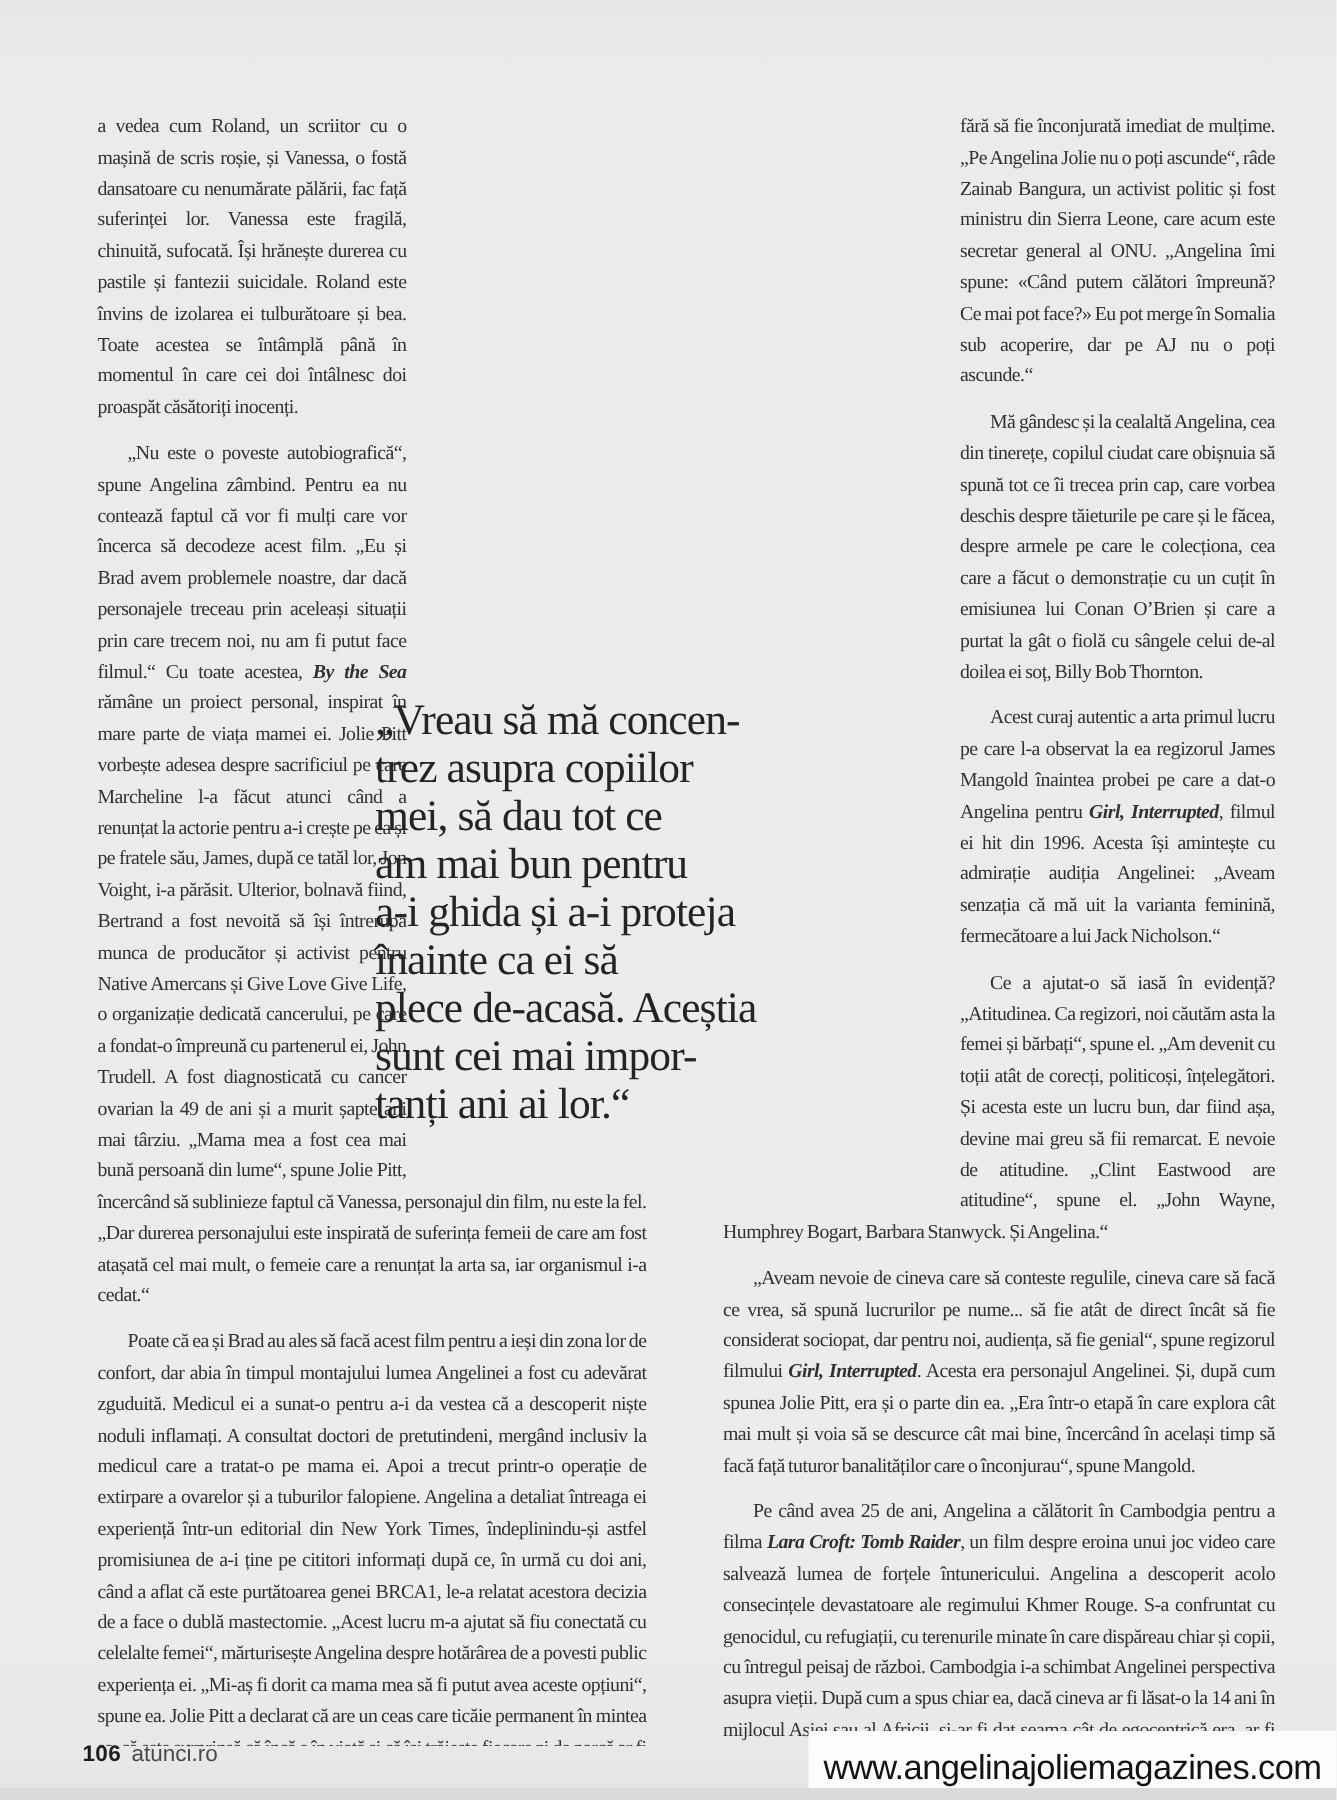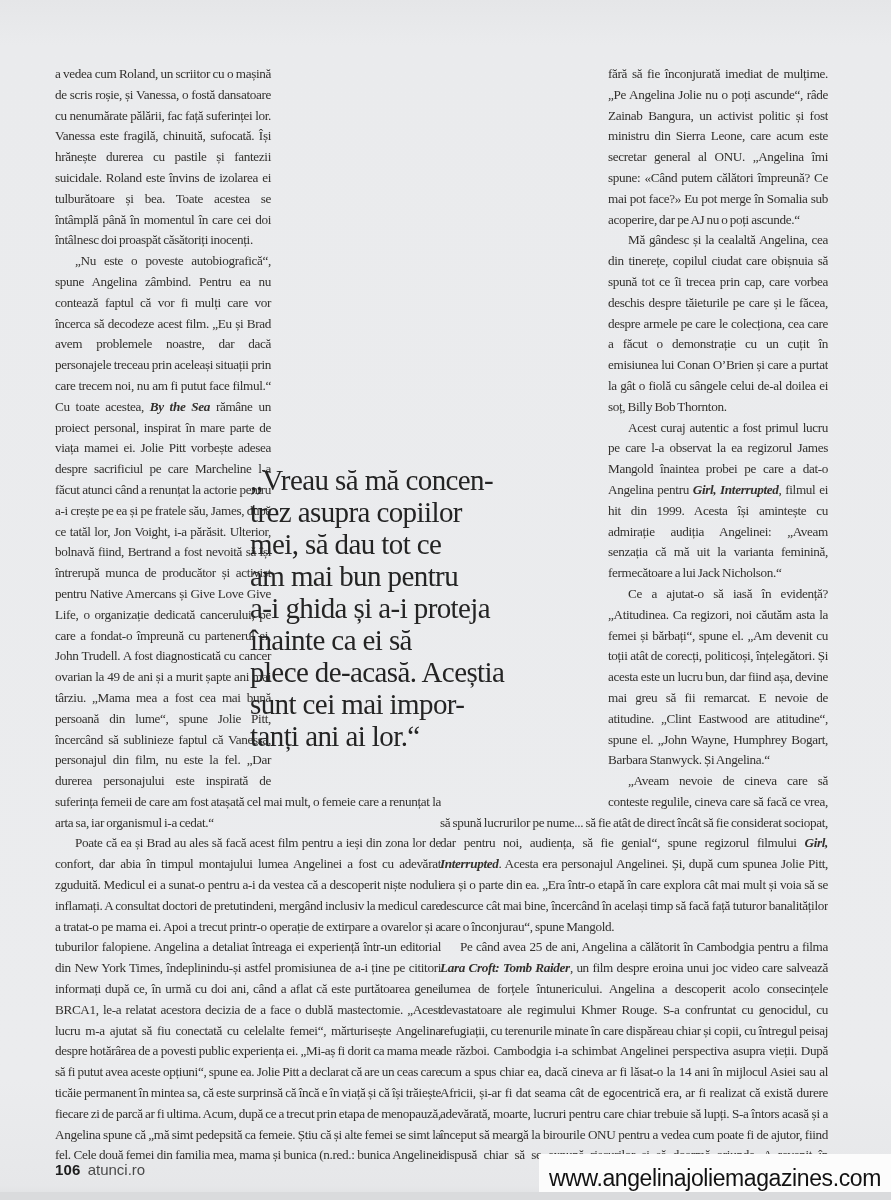--- a/index.html
+++ b/index.html
@@ -15,22 +15,22 @@
   }
   .column{
     position:absolute;top:64px;
     text-align:justify;
     font-size:13.2px;line-height:20.8px;
     letter-spacing:-0.35px;word-spacing:-0.7px;
     color:#33312e;
     height:1100px;overflow:hidden;
   }
   .col-left{left:55px;width:386px;}
-  .col-right{left:440px;width:388px;}
-  .article-p{margin:0;padding:0;}
+  .col-right{left:472px;width:388px;}
+  .article-p{margin:10px;padding:0;}
   .article-p.indent{text-indent:20px;}
   .article-p em{font-style:italic;font-weight:bold;}
   .notch-left{float:right;width:170px;height:335px;margin-top:381px;}
   .notch-right{float:left;width:168px;height:358px;margin-top:378px;}
   .pull-quote{
     position:absolute;left:250px;top:464px;width:376px;
     font-size:29px;line-height:32px;letter-spacing:-0.6px;
     color:#242424;
     white-space:pre-line;
   }
@@ -63,21 +63,21 @@
     <div class="notch-left"></div>
   <p class="article-p"><span>a vedea cum Roland, un scriitor cu o mașină de scris roșie, și Vanessa, o fostă dansatoare cu nenumărate pălării, fac față suferinței lor. Vanessa este fragilă, chinuită, sufocată. Își hrănește durerea cu pastile și fantezii suicidale. Roland este învins de izolarea ei tulburătoare și bea. Toate acestea se întâmplă până în momentul în care cei doi întâlnesc doi proaspăt căsătoriți inocenți.</span></p>
       <p class="article-p indent"><span>„Nu este o poveste autobiografică“, spune Angelina zâmbind. Pentru ea nu contează faptul că vor fi mulți care vor încerca să decodeze acest film. „Eu și Brad avem problemele noastre, dar dacă personajele treceau prin aceleași situații prin care trecem noi, nu am fi putut face filmul.“ Cu toate acestea, </span><em>By the Sea</em><span> rămâne un proiect personal, inspirat în mare parte de viața mamei ei. Jolie Pitt vorbește adesea despre sacrificiul pe care Marcheline l-a făcut atunci când a renunțat la actorie pentru a-i crește pe ea și pe fratele său, James, după ce tatăl lor, Jon Voight, i-a părăsit. Ulterior, bolnavă fiind, Bertrand a fost nevoită să își întrerupă munca de producător și activist pentru Native Amercans și Give Love Give Life, o organizație dedicată cancerului, pe care a fondat-o împreună cu partenerul ei, John Trudell. A fost diagnosticată cu cancer ovarian la 49 de ani și a murit șapte ani mai târziu. „Mama mea a fost cea mai bună persoană din lume“, spune Jolie Pitt, încercând să sublinieze faptul că Vanessa, personajul din film, nu este la fel. „Dar durerea personajului este inspirată de suferința femeii de care am fost atașată cel mai mult, o femeie care a renunțat la arta sa, iar organismul i-a cedat.“</span></p>
       <p class="article-p indent"><span>Poate că ea și Brad au ales să facă acest film pentru a ieși din zona lor de confort, dar abia în timpul montajului lumea Angelinei a fost cu adevărat zguduită. Medicul ei a sunat-o pentru a-i da vestea că a descoperit niște noduli inflamați. A consultat doctori de pretutindeni, mergând inclusiv la medicul care a tratat-o pe mama ei. Apoi a trecut printr-o operație de extirpare a ovarelor și a tuburilor falopiene. Angelina a detaliat întreaga ei experiență într-un editorial din New York Times, îndeplinindu-și astfel promisiunea de a-i ține pe cititori informați după ce, în urmă cu doi ani, când a aflat că este purtătoarea genei BRCA1, le-a relatat acestora decizia de a face o dublă mastectomie. „Acest lucru m-a ajutat să fiu conectată cu celelalte femei“, mărturisește Angelina despre hotărârea de a povesti public experiența ei. „Mi-aș fi dorit ca mama mea să fi putut avea aceste opțiuni“, spune ea. Jolie Pitt a declarat că are un ceas care ticăie permanent în mintea sa, că este surprinsă că încă e în viață și că își trăiește fiecare zi de parcă ar fi ultima. Acum, după ce a trecut prin etapa de menopauză, Angelina spune că „mă simt pedepsită ca femeie. Știu că și alte femei se simt la fel. Cele două femei din familia mea, mama și bunica (n.red.: bunica Angelinei a murit tot din cauza cancerului ovarian), au început lupta cu această boală pe la 40 și ceva de ani. Eu am 40 de ani acum. Abia aștept să împlinesc 50 de ani și să știu că am reușit să o înving.“</span></p>
     </div>
 
   <div class="column col-right">
     <div class="notch-right"></div>
   <p class="article-p"><span>fără să fie înconjurată imediat de mulțime. „Pe Angelina Jolie nu o poți ascunde“, râde Zainab Bangura, un activist politic și fost ministru din Sierra Leone, care acum este secretar general al ONU. „Angelina îmi spune: «Când putem călători împreună? Ce mai pot face?» Eu pot merge în Somalia sub acoperire, dar pe AJ nu o poți ascunde.“</span></p>
       <p class="article-p indent"><span>Mă gândesc și la cealaltă Angelina, cea din tinerețe, copilul ciudat care obișnuia să spună tot ce îi trecea prin cap, care vorbea deschis despre tăieturile pe care și le făcea, despre armele pe care le colecționa, cea care a făcut o demonstrație cu un cuțit în emisiunea lui Conan O’Brien și care a purtat la gât o fiolă cu sângele celui de-al doilea ei soț, Billy Bob Thornton.</span></p>
-      <p class="article-p indent"><span>Acest curaj autentic a fost primul lucru pe care l-a observat la ea regizorul James Mangold înaintea probei pe care a dat-o Angelina pentru </span><em>Girl, Interrupted</em><span>, filmul ei hit din 1999. Acesta își amintește cu admirație audiția Angelinei: „Aveam senzația că mă uit la varianta feminină, fermecătoare a lui Jack Nicholson.“</span></p>
+      <p class="article-p indent"><span>Acest curaj autentic a arta primul lucru pe care l-a observat la ea regizorul James Mangold înaintea probei pe care a dat-o Angelina pentru </span><em>Girl, Interrupted</em><span>, filmul ei hit din 1996. Acesta își amintește cu admirație audiția Angelinei: „Aveam senzația că mă uit la varianta feminină, fermecătoare a lui Jack Nicholson.“</span></p>
       <p class="article-p indent"><span>Ce a ajutat-o să iasă în evidență? „Atitudinea. Ca regizori, noi căutăm asta la femei și bărbați“, spune el. „Am devenit cu toții atât de corecți, politicoși, înțelegători. Și acesta este un lucru bun, dar fiind așa, devine mai greu să fii remarcat. E nevoie de atitudine. „Clint Eastwood are atitudine“, spune el. „John Wayne, Humphrey Bogart, Barbara Stanwyck. Și Angelina.“</span></p>
       <p class="article-p indent"><span>„Aveam nevoie de cineva care să conteste regulile, cineva care să facă ce vrea, să spună lucrurilor pe nume... să fie atât de direct încât să fie considerat sociopat, dar pentru noi, audiența, să fie genial“, spune regizorul filmului </span><em>Girl, Interrupted</em><span>. Acesta era personajul Angelinei. Și, după cum spunea Jolie Pitt, era și o parte din ea. „Era într-o etapă în care explora cât mai mult și voia să se descurce cât mai bine, încercând în același timp să facă față tuturor banalităților care o înconjurau“, spune Mangold.</span></p>
       <p class="article-p indent"><span>Pe când avea 25 de ani, Angelina a călătorit în Cambodgia pentru a filma </span><em>Lara Croft: Tomb Raider</em><span>, un film despre eroina unui joc video care salvează lumea de forțele întunericului. Angelina a descoperit acolo consecințele devastatoare ale regimului Khmer Rouge. S-a confruntat cu genocidul, cu refugiații, cu terenurile minate în care dispăreau chiar și copii, cu întregul peisaj de război. Cambodgia i-a schimbat Angelinei perspectiva asupra vieții. După cum a spus chiar ea, dacă cineva ar fi lăsat-o la 14 ani în mijlocul Asiei sau al Africii, și-ar fi dat seama cât de egocentrică era, ar fi realizat că există durere adevărată, moarte, lucruri pentru care chiar trebuie să lupți. S-a întors acasă și a început să meargă la birourile ONU pentru a vedea cum poate fi de ajutor, fiind dispusă chiar să se expună riscurilor și să doarmă oriunde. A revenit în Cambodgia la scurt timp după ce a terminat filmul și a ținut un jurnal, publicat mai târziu sub titlul de </span></p>
     </div>
 
   <div class="pull-quote">„Vreau să mă concen-
 trez asupra copiilor
 mei, să dau tot ce
 am mai bun pentru
 a-i ghida și a-i proteja

